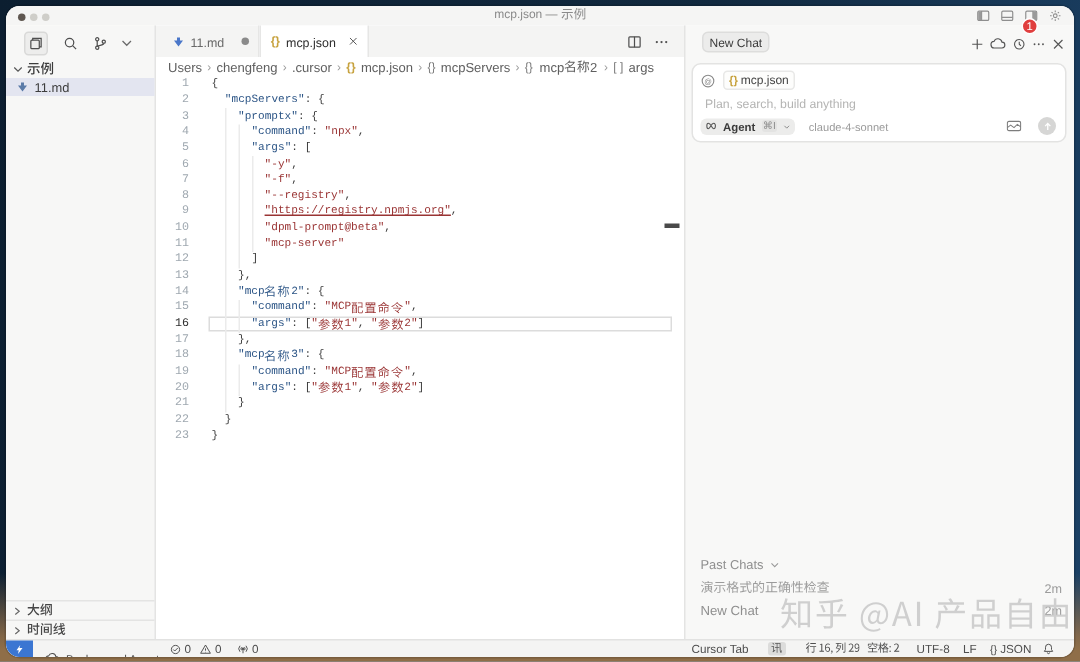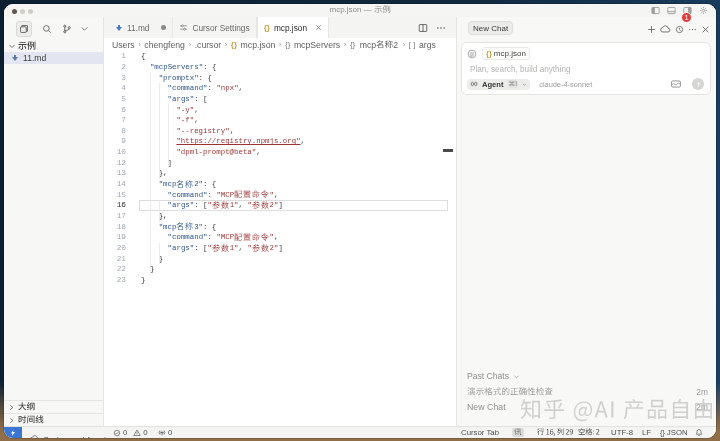--- a/index.html
+++ b/index.html
@@ -157,28 +157,20 @@
 
   <div class="editor">
     <div class="tabbar">
       <div class="tab" style="margin-left:5px">
             <svg width="8" height="8" viewBox="0 0 16 16" fill="#4a77c9">
               <path d="M8 14L2 6h4V2h4v4h4z"></path>
             </svg>
             <span>11.md</span>
             <span style="width:5px;height:5px;border-radius:50%;background:#8a8a8a;margin-left:8px"></span>
           </div>
-      <div class="tab">
-            <svg width="9" height="9" viewBox="0 0 16 16" fill="none" stroke="#777" stroke-width="1.3">
-              <path d="M2 5h12M2 11h12"></path>
-              <circle cx="6" cy="5" r="1.7" fill="#f4f4f3"></circle>
-              <circle cx="10" cy="11" r="1.7" fill="#f4f4f3"></circle>
-            </svg>
-            <span>Cursor Settings</span>
-          </div>
       <div class="tab active" style="border-left:1px solid #e6e6e5">
             <span style="color:#c7a23e;font-size:8px;font-weight:bold">{}</span>
             <span>mcp.json</span>
             <svg width="7" height="7" viewBox="0 0 16 16" fill="none" stroke="#555" stroke-width="1.5" style="margin-left:4px">
               <path d="M3 3l10 10M13 3L3 13"></path>
             </svg>
           </div>
       <div class="tabicons">
         <svg width="10" height="10" viewBox="0 0 16 16" fill="none" stroke="#4e4e4e" stroke-width="1.3">
               <rect x="2" y="2.5" width="12" height="11" rx="1"></rect>
@@ -245,20 +237,24 @@
             <div class="ln">8</div>
             <div class="ctext" style="padding-left:35.4px"><i style="color:#9a3434">"--registry"</i>,</div>
           </div>
 <div class="crow">
             <div class="ln">9</div>
             <div class="ctext" style="padding-left:35.4px"><i style="color:#9a3434"><u>"https://registry.npmjs.org"</u></i>,</div>
           </div>
 <div class="crow">
             <div class="ln">10</div>
             <div class="ctext" style="padding-left:35.4px"><i style="color:#9a3434">"dpml-prompt@beta"</i>,</div>
+          </div>
+<div class="crow">
+            <div class="ln">11</div>
+            <div class="ctext" style="padding-left:35.4px"><i style="color:#9a3434">"mcp-server"</i></div>
           </div>
 <div class="crow">
             <div class="ln">12</div>
             <div class="ctext" style="padding-left:26.6px">]</div>
           </div>
 <div class="crow">
             <div class="ln">13</div>
             <div class="ctext" style="padding-left:17.7px">},</div>
           </div>
 <div class="crow">

